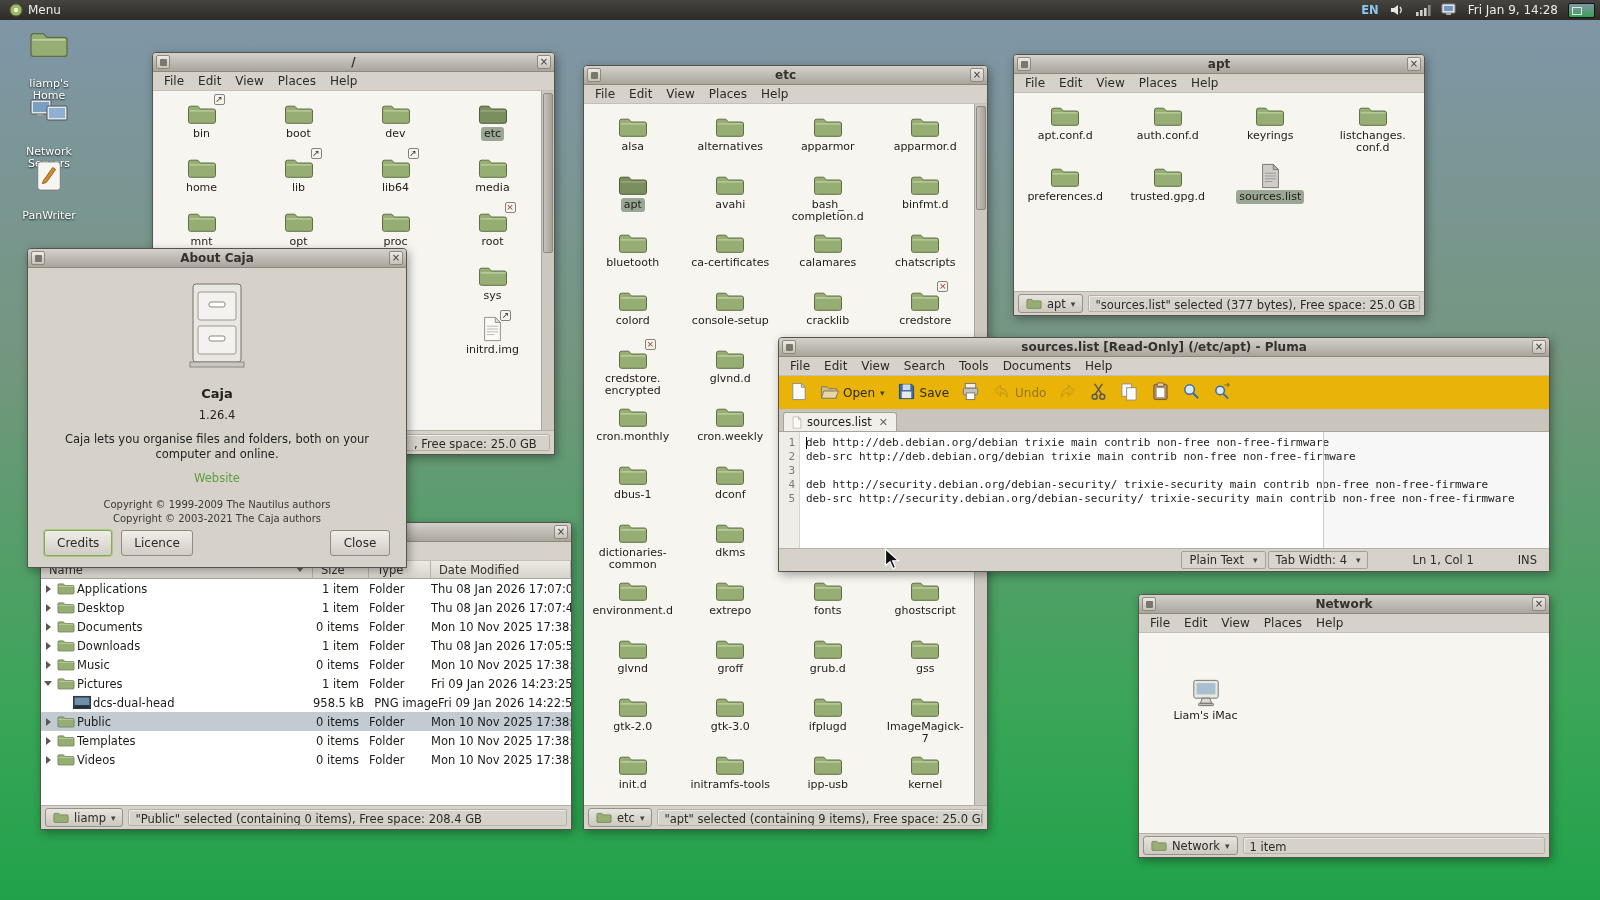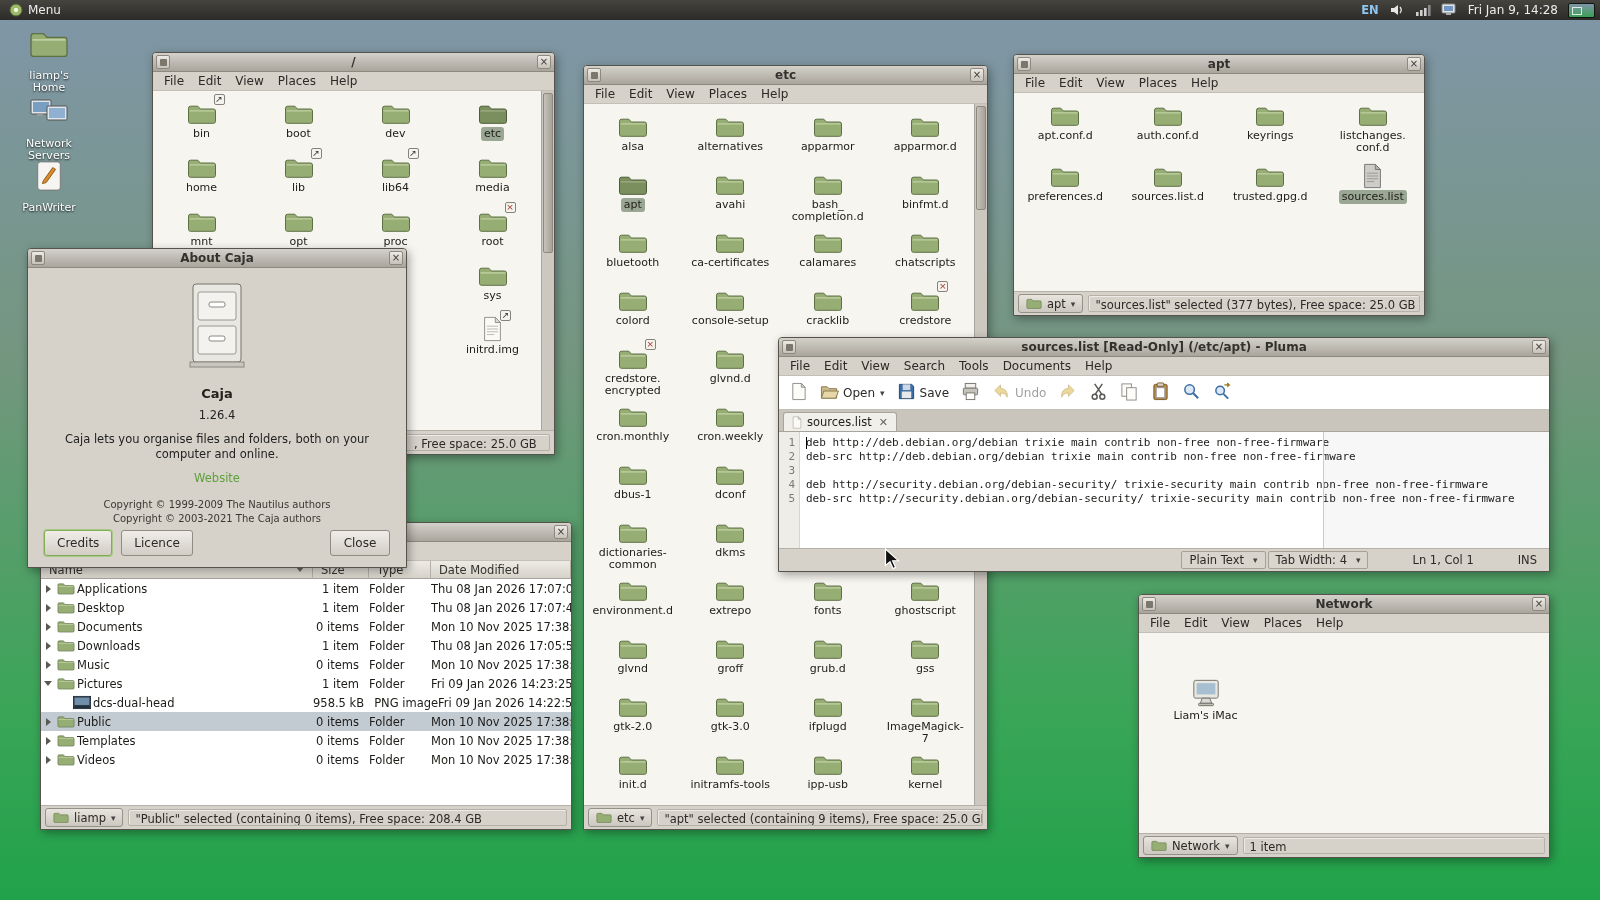--- a/index.html
+++ b/index.html
@@ -16,21 +16,21 @@
   .panel-menu { display:flex; align-items:center; gap:5px; padding:0 9px; height:100%; }
   .panel-right { margin-left:auto; display:flex; align-items:center; gap:10px; padding-right:5px; }
   .lang { color:#8ec6f2; font-weight:bold; font-size:11.5px; }
   .ws { width:27px; height:15px; border:1px solid #10160f; border-radius:2px;
     background:linear-gradient(180deg,#7f95a8,#3aa055); position:relative; }
   .ws::after { content:''; position:absolute; left:3px; top:3px; width:8px; height:6px;
     border:1px solid rgba(255,255,255,.8); }
 
   
   .desk-icon { position:absolute; left:9px; width:80px; display:flex; flex-direction:column; align-items:center;
-    gap:6px; color:#fff; font-size:11px; text-align:center; line-height:1.15;
+    gap:14px; color:#fff; font-size:11px; text-align:center; line-height:1.15;
     text-shadow:0 1px 2px rgba(0,0,0,.9); }
   .desk-icon .dlabel { max-width:62px; }
   .desk-icon:nth-child(1){ top:28px; } .desk-icon:nth-child(2){ top:96px; } .desk-icon:nth-child(3){ top:160px; }
   .desk-icon svg { width:40px; height:32px; }
 
   
   .window { position:absolute; background:#d6d2ca; border:1px solid #55534e; border-radius:4px 4px 0 0;
     box-shadow:2px 3px 10px rgba(0,0,0,.35); overflow:hidden; }
   .titlebar { height:19px; background:linear-gradient(#d4d1ca,#a9a59d); border-bottom:1px solid #8d897f;
     display:flex; align-items:center; gap:3px; padding:0 3px; }
@@ -93,21 +93,21 @@
   .tri-d { width:0; height:0; border-left:4px solid transparent; border-right:4px solid transparent; border-top:5px solid #5c5953; }
   .licon { flex:0 0 22px; display:flex; justify-content:center; }
   .licon svg { width:18px; height:15px; }
   .lname { flex:0 0 236px; overflow:hidden; }
   .lrow .lname.short { flex:0 0 220px; }
   .lsize { flex:0 0 56px; text-align:right; padding-right:10px; }
   .ltype { flex:0 0 62px; }
   .ldate { flex:1; overflow:hidden; }
 
   
-  .toolbar { height:34px; display:flex; align-items:center; gap:2px; padding:0 5px; background:#ffffff;
+  .toolbar { height:34px; display:flex; align-items:center; gap:2px; padding:0 5px; background:#eab308;
     border-bottom:1px solid #c3bfb7; }
   .tbtn { display:flex; align-items:center; gap:4px; padding:4px 5px; border-radius:3px; font-size:12px; color:#2c2a26; }
   .tbtn svg { width:19px; height:19px; }
   .tbtn.disabled { opacity:.45; }
   .tbtn .dd { font-size:9px; color:#444; margin-left:1px; }
   .tabbar { height:22px; background:#c9c5bd; border-bottom:1px solid #a8a49c; display:flex; align-items:flex-end; padding:0 4px; }
   .tab { display:inline-flex; align-items:center; gap:5px; background:#f1efe9; border:1px solid #a8a49c; border-bottom:none;
     border-radius:3px 3px 0 0; padding:2px 8px; font-size:11.5px; color:#23211c; }
   .tab svg { width:10px; height:13px; }
   .tab .tclose { color:#66635c; font-size:11px; padding-left:2px; }
@@ -1005,29 +1005,20 @@
           <div class="ilabel">listchanges.​conf.​d</div>
         </div>
         <div class="icell">
           <div class="iicon">
             <svg viewBox="0 0 30 24" width="30" height="24">
               <path d="M1.5 6.2 Q1.5 4.2 3.5 4.2 L10.8 4.2 L13.4 7 L26.5 7 Q28.5 7 28.5 9 L28.5 19.3 Q28.5 21.3 26.5 21.3 L3.5 21.3 Q1.5 21.3 1.5 19.3 Z" fill="#96ae74" stroke="#5e7045" stroke-width="1"></path>
               <path d="M2.6 8.2 L27.4 8.2 L27.4 9.6 L2.6 9.6 Z" fill="#bfcfa2"></path>
             </svg>
           </div>
           <div class="ilabel">preferences.​d</div>
-        </div>
-        <div class="icell">
-          <div class="iicon">
-            <svg viewBox="0 0 30 24" width="30" height="24">
-              <path d="M1.5 6.2 Q1.5 4.2 3.5 4.2 L10.8 4.2 L13.4 7 L26.5 7 Q28.5 7 28.5 9 L28.5 19.3 Q28.5 21.3 26.5 21.3 L3.5 21.3 Q1.5 21.3 1.5 19.3 Z" fill="#96ae74" stroke="#5e7045" stroke-width="1"></path>
-              <path d="M2.6 8.2 L27.4 8.2 L27.4 9.6 L2.6 9.6 Z" fill="#bfcfa2"></path>
-            </svg>
-          </div>
-          <div class="ilabel">sources.​list.​d</div>
         </div>
         <div class="icell">
           <div class="iicon">
             <svg viewBox="0 0 30 24" width="30" height="24">
               <path d="M1.5 6.2 Q1.5 4.2 3.5 4.2 L10.8 4.2 L13.4 7 L26.5 7 Q28.5 7 28.5 9 L28.5 19.3 Q28.5 21.3 26.5 21.3 L3.5 21.3 Q1.5 21.3 1.5 19.3 Z" fill="#96ae74" stroke="#5e7045" stroke-width="1"></path>
               <path d="M2.6 8.2 L27.4 8.2 L27.4 9.6 L2.6 9.6 Z" fill="#bfcfa2"></path>
             </svg>
           </div>
           <div class="ilabel">trusted.​gpg.​d</div>
         </div>

